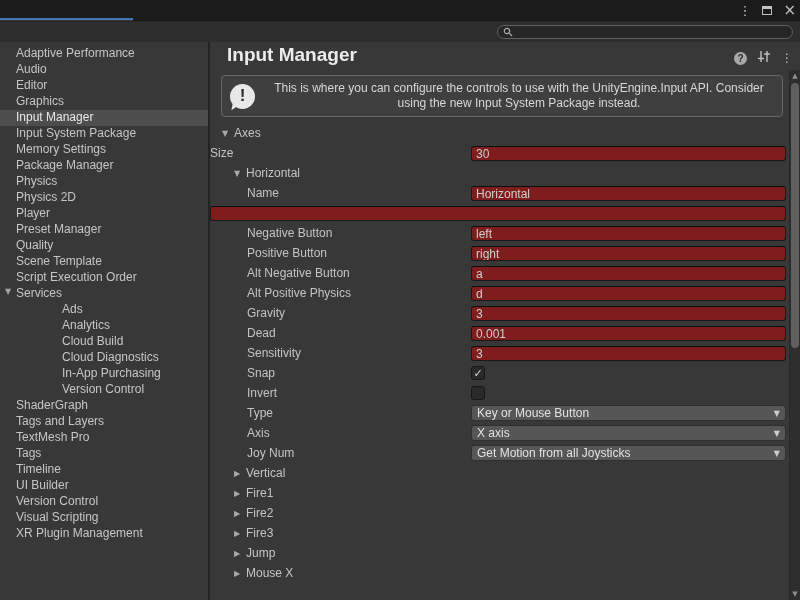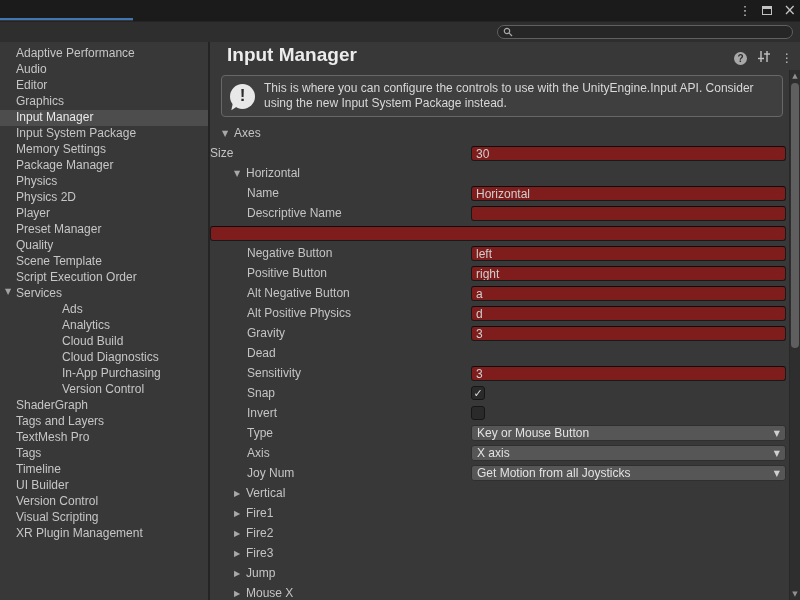--- a/index.html
+++ b/index.html
@@ -36,21 +36,21 @@
   .header-icons{position:absolute;right:7px;top:7px;display:flex;align-items:center;gap:10px;}
   .help-icon{width:13px;height:13px;border-radius:50%;background:#a8a8a8;color:#2c2c2c;font-size:10px;font-weight:bold;display:flex;align-items:center;justify-content:center;}
   .more-icon{color:#c2c2c2;font-size:12px;font-family:"DejaVu Sans",sans-serif;}
 
   .scrollview{position:absolute;left:0;top:28px;right:11px;bottom:0;overflow:hidden;}
 
   
   .infobox{margin:5px 6px 6px 11px;border:1px solid #676767;border-radius:4px;background:#3f3f3f;padding:5px 8px;display:flex;align-items:center;gap:9px;}
   .info-bubble{flex:none;width:25px;height:25px;border-radius:50%;background:#e8e8e8;color:#2b2b2b;font-weight:bold;font-size:17px;display:flex;align-items:center;justify-content:center;position:relative;}
   .info-bubble:after{content:"";position:absolute;left:2px;bottom:-2px;width:0;height:0;border-left:7px solid #e8e8e8;border-bottom:7px solid transparent;transform:rotate(12deg);}
-  .info-text{font-size:12px;line-height:15px;color:#d8d8d8;}
+  .info-text{font-size:12px;line-height:15px;color:#d8d8d8;text-align:center;}
 
   
   .rows{margin-top:2px;}
   .row{height:20px;display:flex;align-items:center;}
   .row-left{width:261px;flex:none;display:flex;align-items:center;color:#c4c4c4;font-size:12px;white-space:nowrap;overflow:hidden;}
   .row-tri{width:12px;flex:none;font-size:8px;color:#a8a8a8;font-family:"DejaVu Sans",sans-serif;text-align:left;}
   .row-ctrl{flex:1;margin-right:3px;display:flex;align-items:center;}
   .textfield{flex:1;height:15px;line-height:14px;background:#7f1d1d;border:1px solid #191919;border-top-color:#0e0e0e;border-radius:3px;color:#cfcfcf;font-size:12px;padding:0 4px;white-space:nowrap;overflow:hidden;}
   .checkbox{width:14px;height:14px;background:#2a2a2a;border:1px solid #161616;border-radius:3px;display:flex;align-items:center;justify-content:center;}
   .checkbox .check{color:#dadada;font-size:11px;font-weight:bold;line-height:11px;display:none;font-family:"DejaVu Sans",sans-serif;}
@@ -295,36 +295,26 @@
     <div class="row-left" style="padding-left: 37px;">
 
       <span class="row-label">Name</span>
     </div>
     <div class="row-ctrl">
       <div class="textfield">Horizontal</div>
 
     </div>
   </div>
             <div class="row">
-    <div class="row-left" style="padding-left: 37px;">
-
-      <span class="row-label">Descriptive Name</span>
-    </div>
     <div class="row-ctrl">
       <div class="textfield"></div>
 
     </div>
   </div>
             <div class="row">
-    <div class="row-ctrl">
-      <div class="textfield"></div>
-
-    </div>
-  </div>
-            <div class="row">
     <div class="row-left" style="padding-left: 37px;">
 
       <span class="row-label">Negative Button</span>
     </div>
     <div class="row-ctrl">
       <div class="textfield">left</div>
 
     </div>
   </div>
             <div class="row">
@@ -364,20 +354,24 @@
     </div>
     <div class="row-ctrl">
       <div class="textfield">3</div>
 
     </div>
   </div>
             <div class="row">
     <div class="row-left" style="padding-left: 37px;">
 
       <span class="row-label">Dead</span>
+    </div>
+    <div class="row-ctrl">
+      <div class="textfield">0.001</div>
+
     </div>
   </div>
             <div class="row">
     <div class="row-left" style="padding-left: 37px;">
 
       <span class="row-label">Sensitivity</span>
     </div>
     <div class="row-ctrl">
       <div class="textfield">3</div>
 

